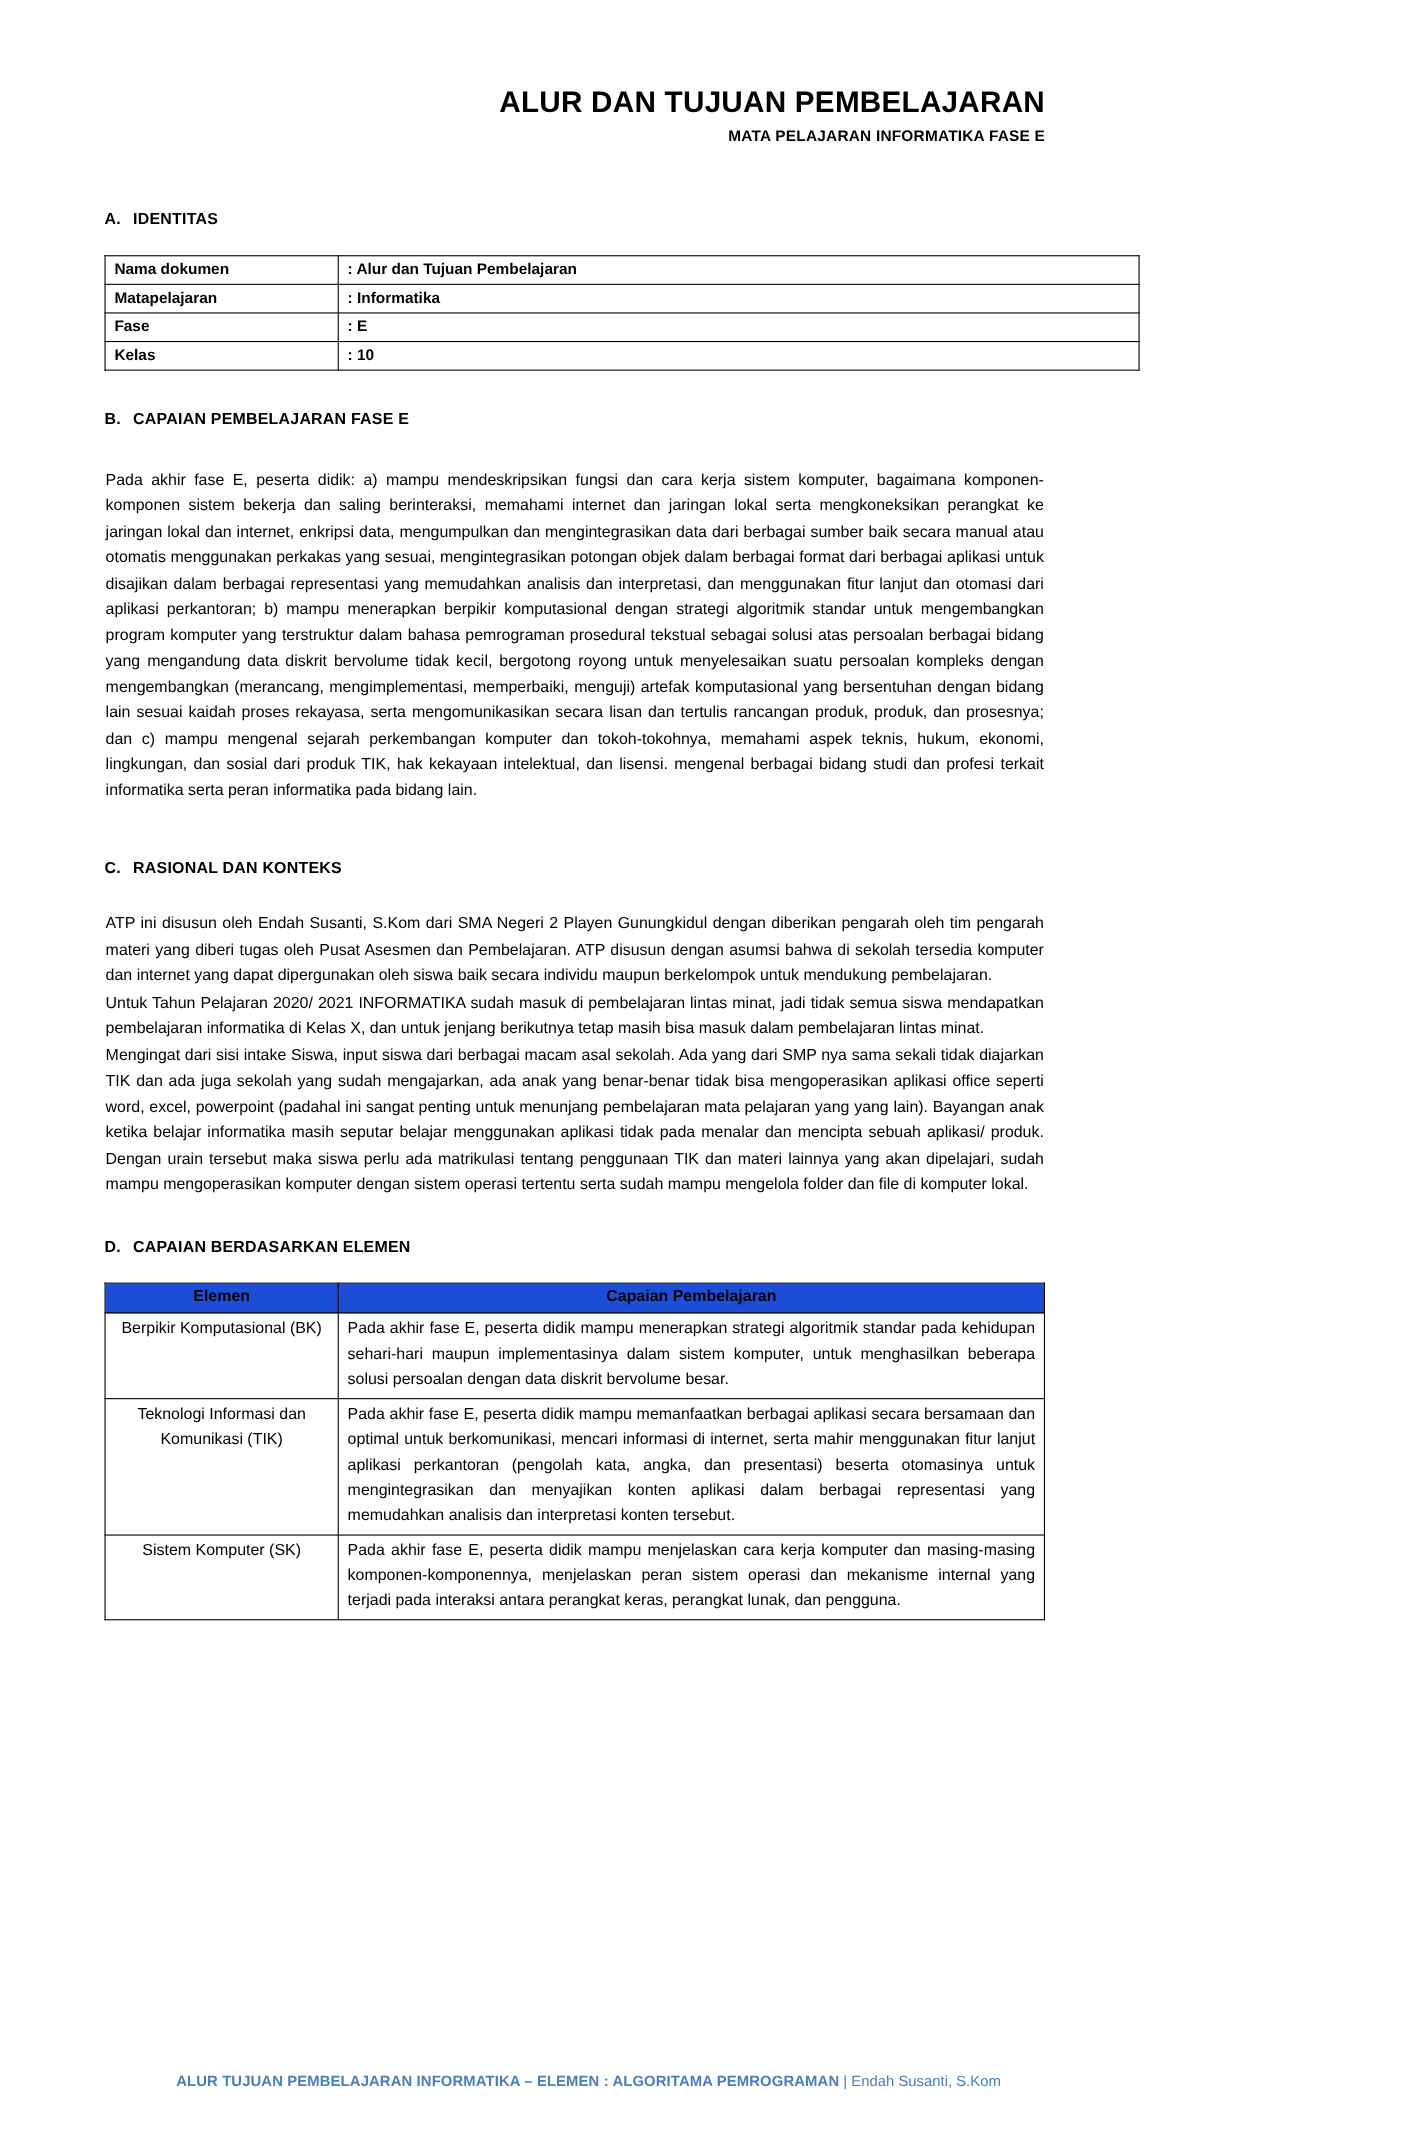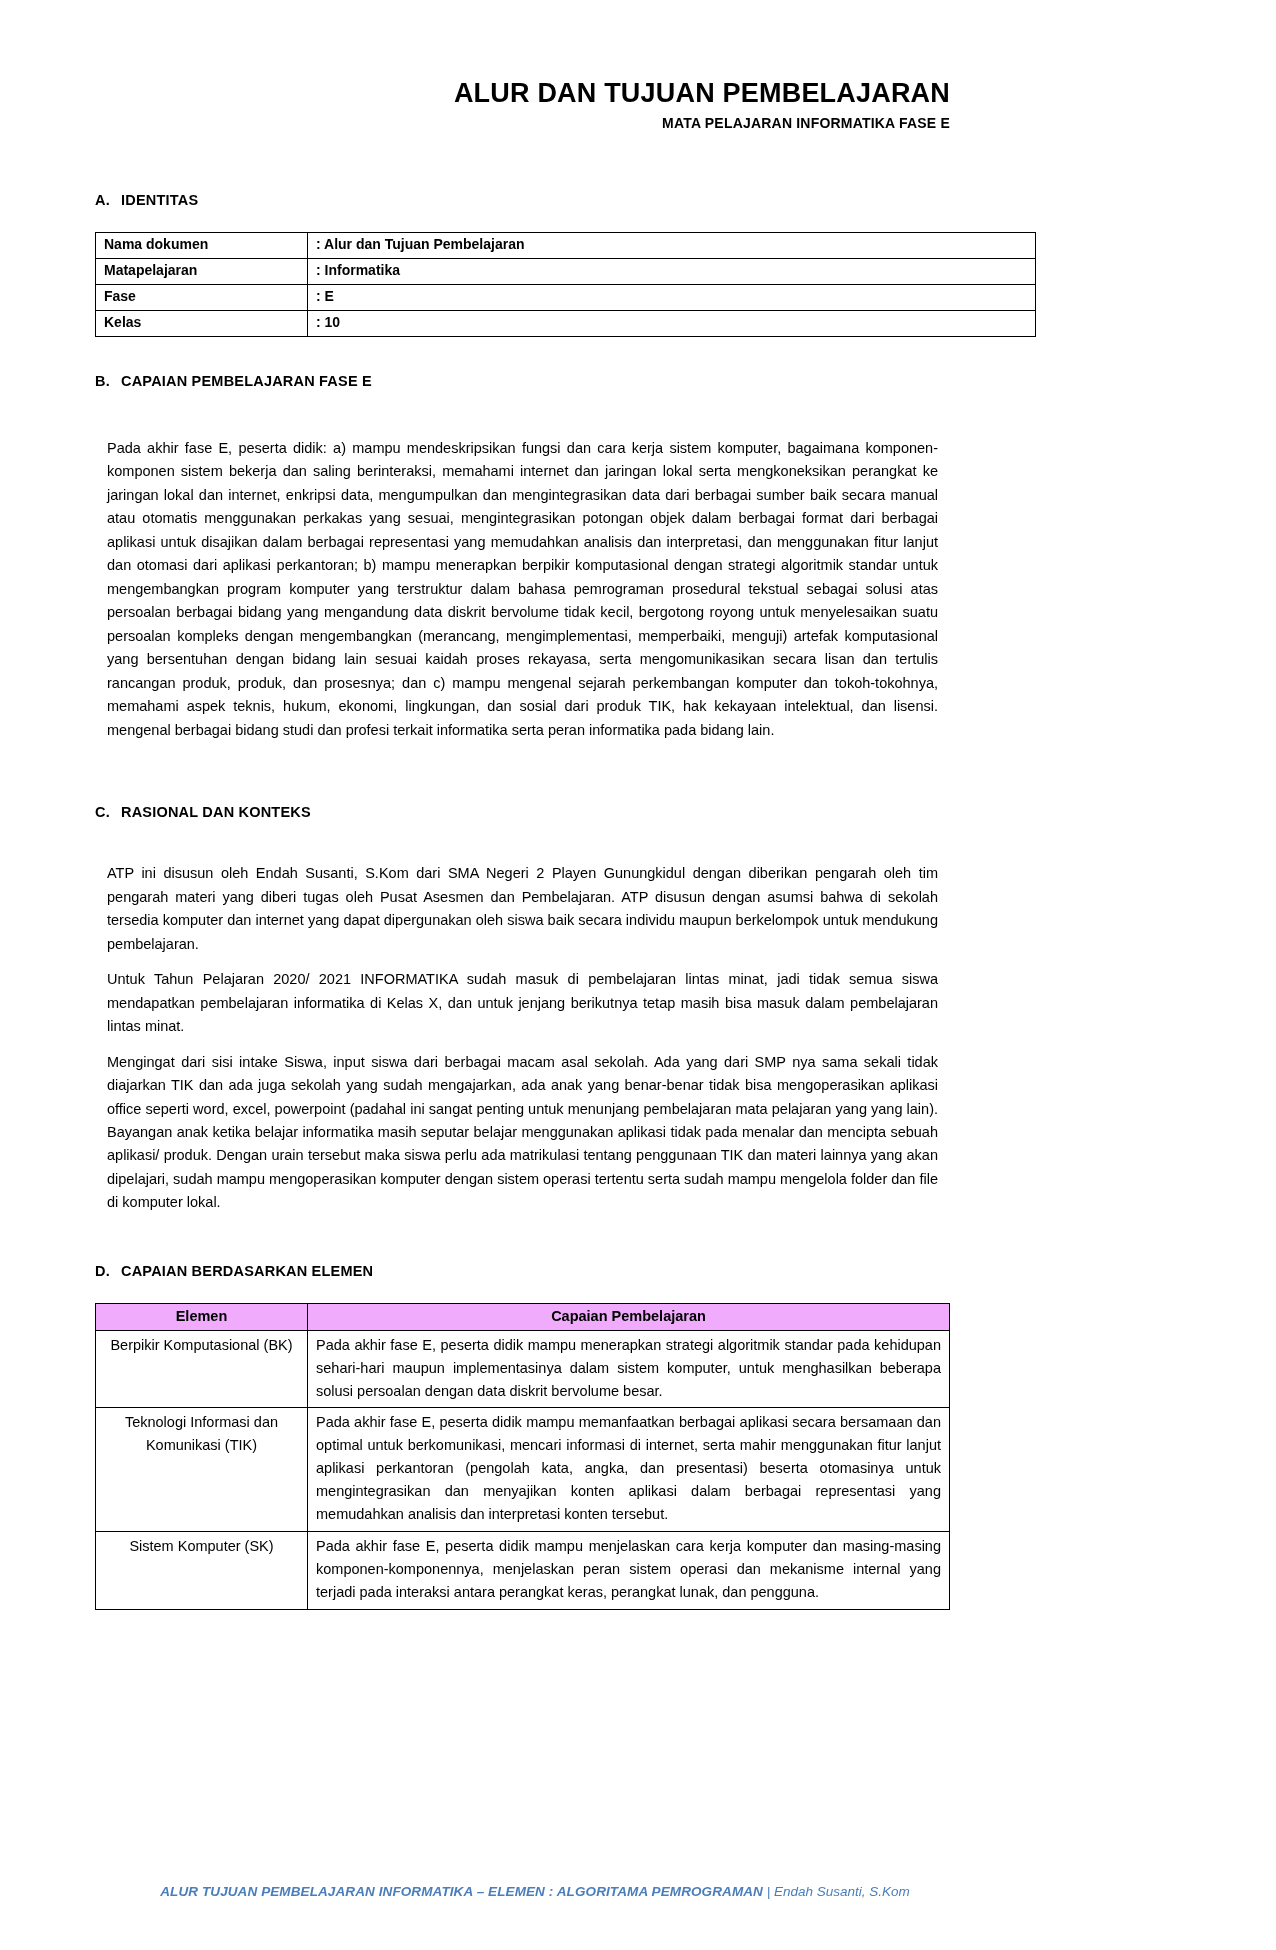--- a/index.html
+++ b/index.html
@@ -75,33 +75,33 @@
     vertical-align: middle;
     height: 26px;
   }
   table.identitas td.k { width: 212px; }
 
   
   .para {
     font-size: 14.5px;
     line-height: 1.62;
     text-align: justify;
-    margin: 12px;
+    margin: 1px;
   }
   .para-block .para + .para { margin-top: 0; }
 
   
   table.elemen {
     border-collapse: collapse;
     width: 855px;
     table-layout: fixed;
   }
   table.elemen th {
     border: 1px solid #000;
-    background: #f0abfc;
+    background: #1d4ed8;
     font-size: 14.5px;
     font-weight: bold;
     padding: 3px 6px 4px 6px;
     text-align: center;
     line-height: 1.3;
   }
   table.elemen td {
     border: 1px solid #000;
     font-size: 14.5px;
     padding: 3px 8px 5px 8px;
@@ -118,21 +118,20 @@
   table.elemen th.c1 { width: 212px; }
 
   
   .doc-footer {
     position: absolute;
     left: 95px;
     top: 1884px;
     width: 880px;
     text-align: center;
     font-size: 13.5px;
-    font-style: italic;
     color: #4a7ebb;
     white-space: nowrap;
   }
   .doc-footer .ft-main {
     font-weight: bold;
     letter-spacing: 0.1px;
   }
   .doc-footer .ft-sep { font-weight: normal; }
   .doc-footer .ft-author { font-weight: normal; }
 

